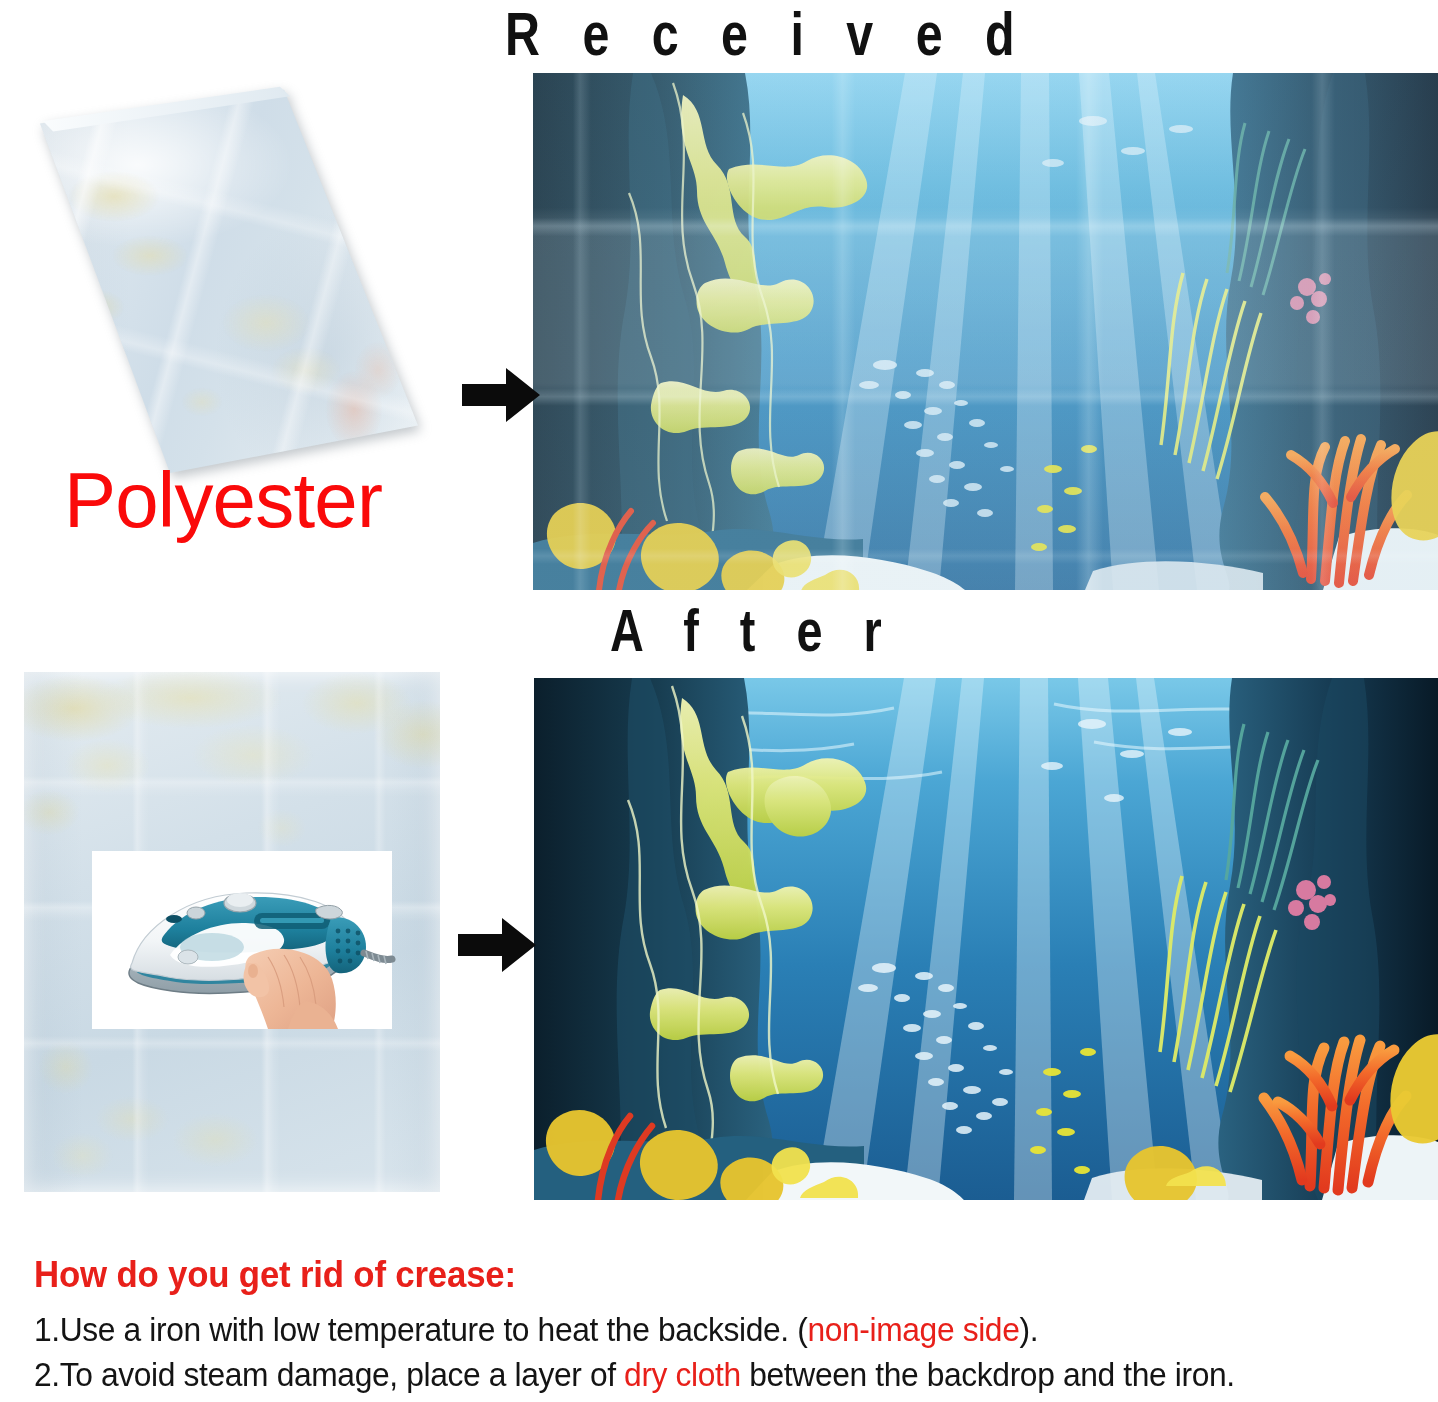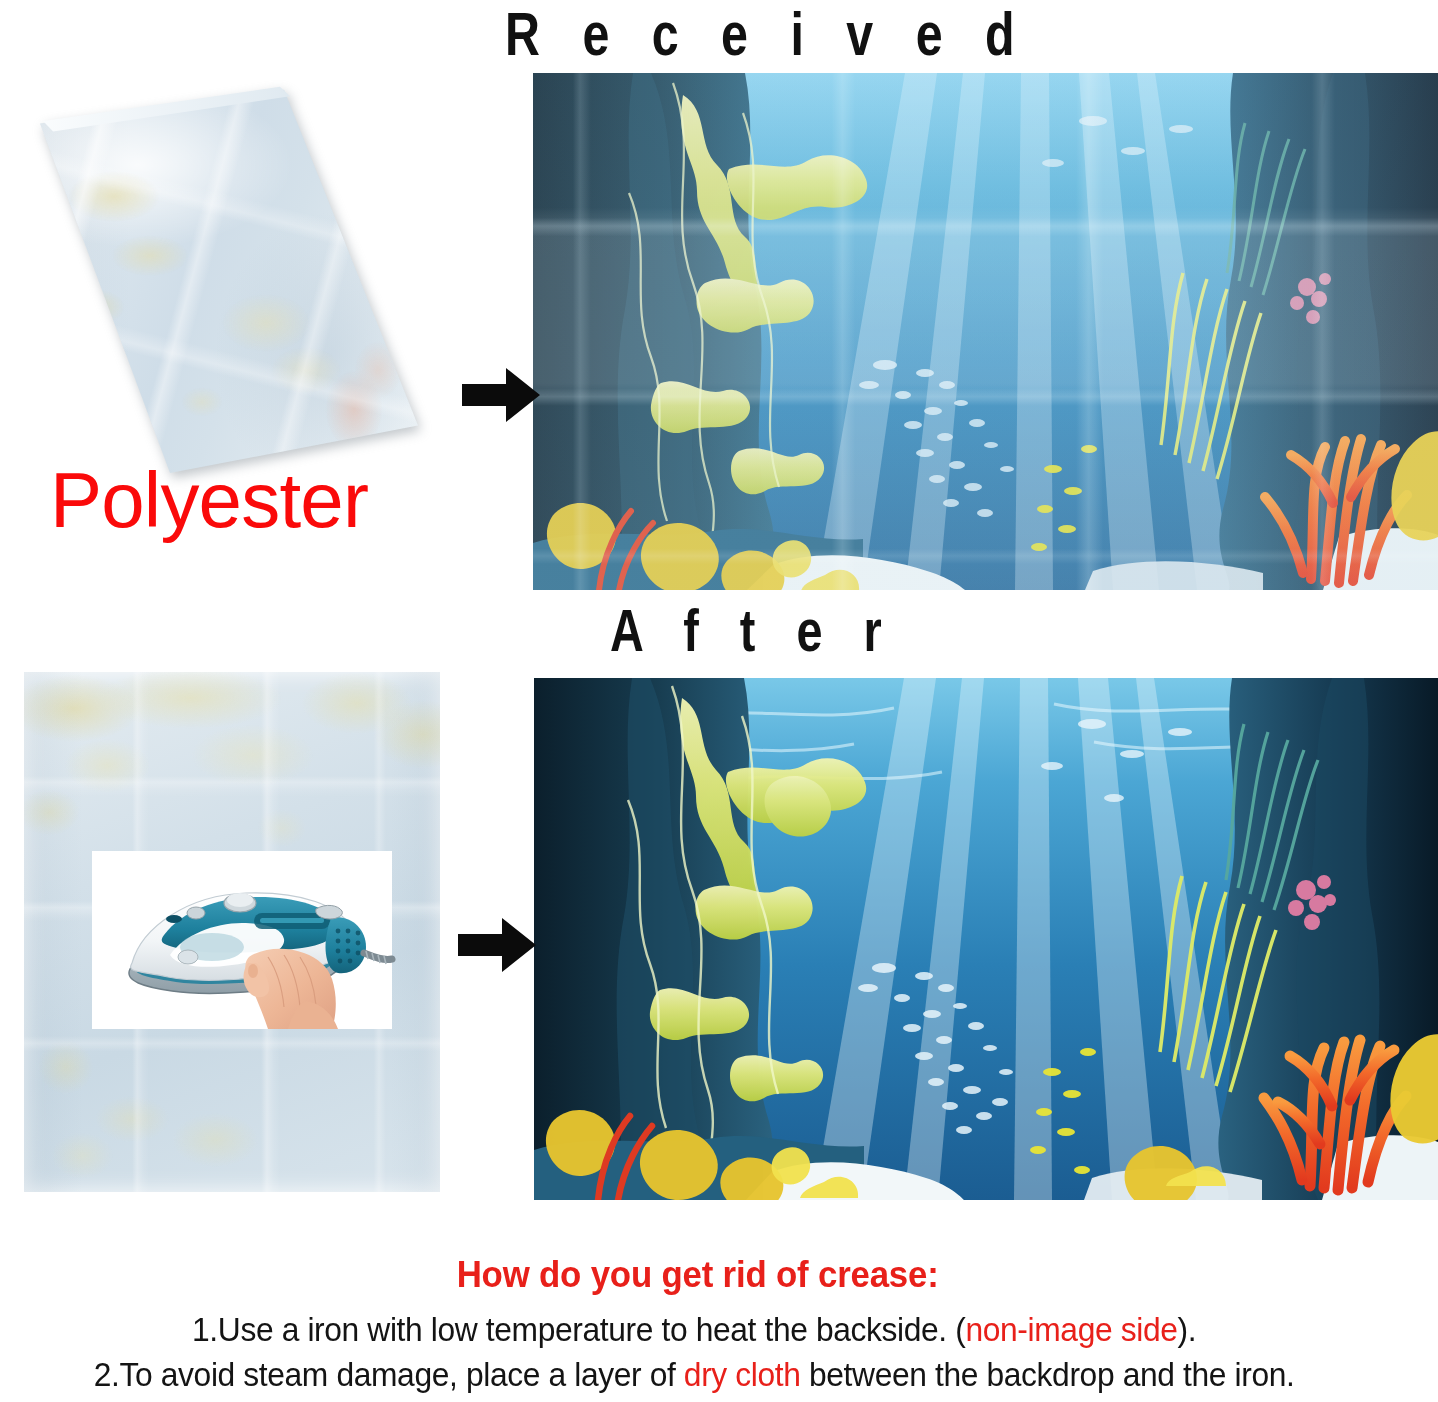--- a/index.html
+++ b/index.html
@@ -4,40 +4,40 @@
 <title>Backdrop Crease Instruction Infographic</title>
 <style>
   html,body{margin:0;padding:0;}
   body{
     width:1438px;height:1402px;
     background:#ffffff;
     font-family:"Liberation Sans", sans-serif;
     position:relative;
     overflow:hidden;
   }
-  .stage{position:absolute;inset:0;text-align:center;}
+  .stage{position:absolute;inset:0;}
 
   
   .section-heading{
     position:absolute;
     font-family:"Liberation Sans", sans-serif;
     font-weight:bold;
     color:#111111;
     letter-spacing:0.30em;
     transform:scaleX(0.78);
     transform-origin:left center;
     white-space:nowrap;
   }
   #heading-received{ left:505px; top:-2px; font-size:62px; }
   #heading-after{ left:610px; top:596px; font-size:60px; }
 
   
   #polyester-label{
     position:absolute;
-    left:50px; top:455px;
+    left:64px; top:455px;
     font-size:78px;
     font-weight:normal;
     color:#fa0a0a;
     letter-spacing:-0.01em;
     white-space:nowrap;
     z-index:6;
     font-family:"Liberation Sans", sans-serif;
   }
 
   

